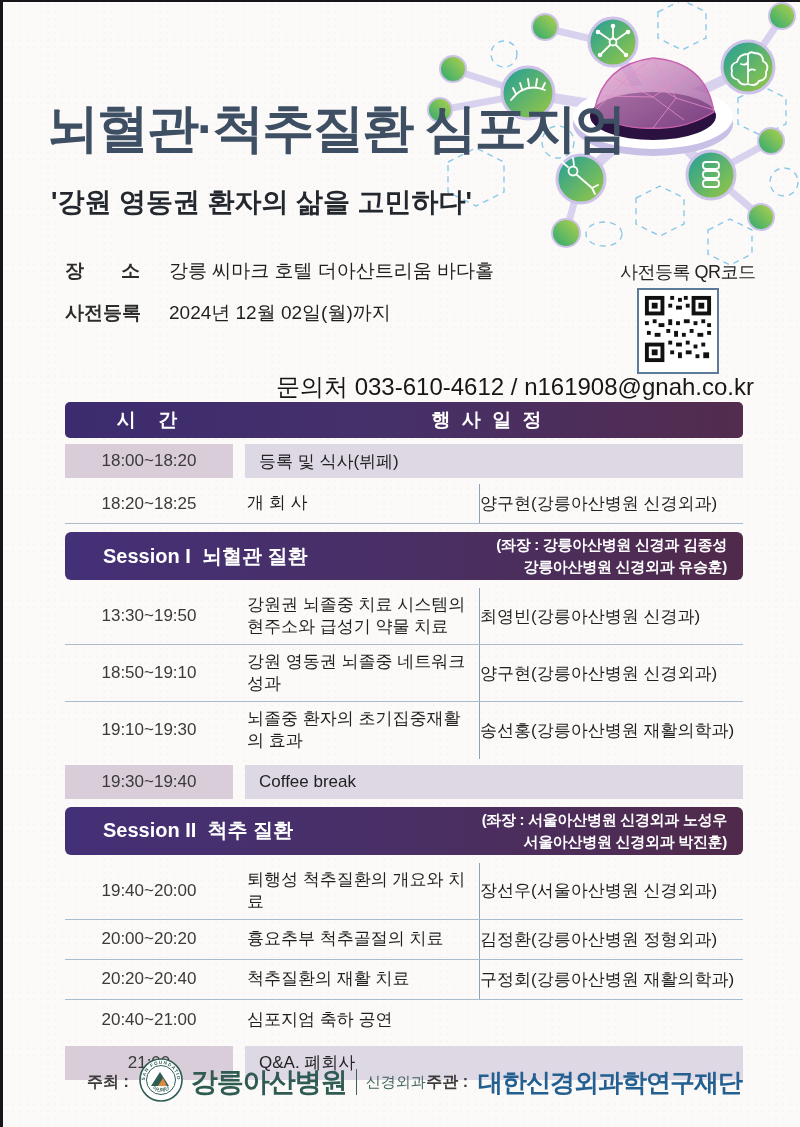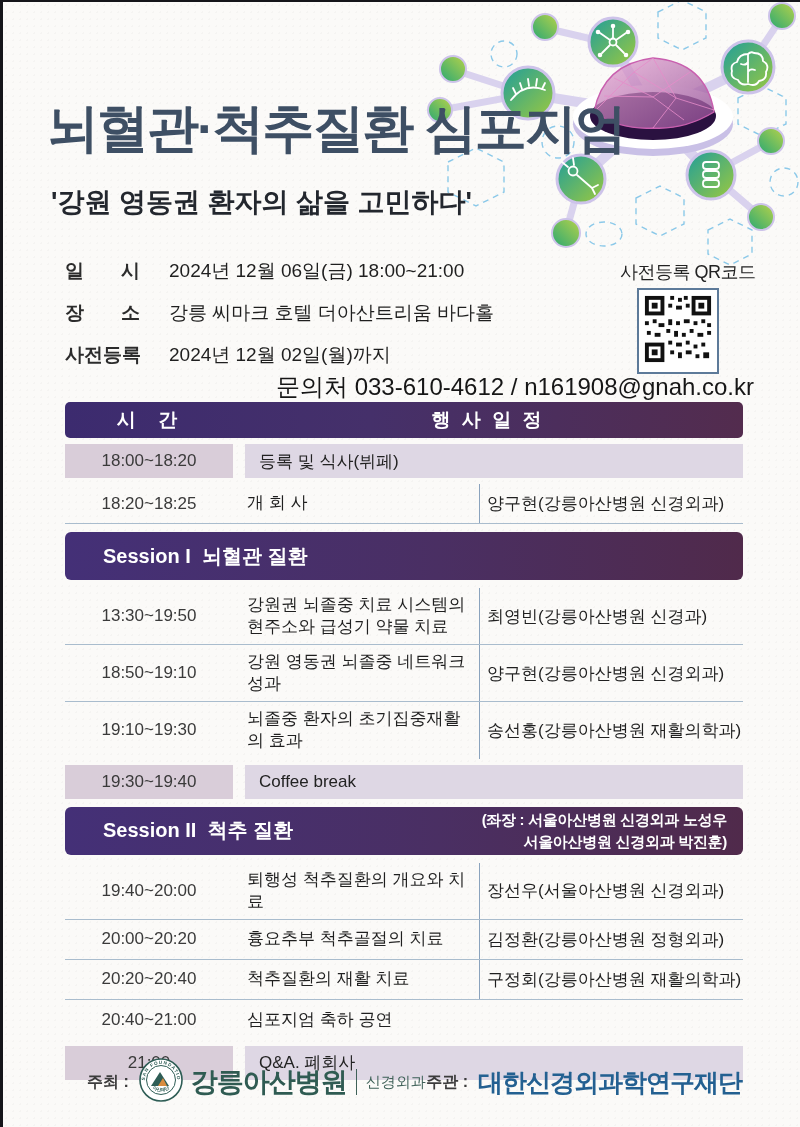--- a/index.html
+++ b/index.html
@@ -54,21 +54,21 @@
   .srow .se { flex:1; background:#ded7e4; display:flex; align-items:center; padding-left:14px;
               font-size:17px; color:#222; }
 
   .hrow { display:flex; align-items:stretch; min-height:40px; }
   .hrow.bordered { border-bottom:1.5px solid #a9bccd; }
   .hrow .t { width:168px; display:flex; align-items:center; justify-content:center;
              font-size:17px; color:#3a3a3a; }
   .hrow .e { width:246px; display:flex; align-items:center; padding:6px 10px 6px 14px;
              font-size:17px; color:#1f1f1f; line-height:1.3; white-space:pre-wrap; }
   .hrow .sp { flex:1; border-left:1.5px solid #8ba3bd; display:flex; align-items:center;
-              padding-left:7px; font-size:17px; color:#1f1f1f;text-align:right; }
+              padding-left:0; font-size:17px; color:#1f1f1f;text-align:right; }
   .hrow.nospeaker .sp { border-left:none; }
 
   .session-bar {
     height:48px; margin:8px 0; border-radius:6px; display:flex; align-items:center;
     background:linear-gradient(90deg,#443077 0%, #4a2f63 55%, #502a4b 100%);
     color:#fff;
   }
   .session-bar .s-title { padding-left:38px; font-size:20px; font-weight:bold; width:310px; white-space:pre; }
   .session-bar .s-chairs { flex:1; text-align:right; padding-right:16px; font-size:15px;
                            font-weight:bold; line-height:1.45; letter-spacing:-0.3px; }
@@ -188,24 +188,20 @@
         <rect x="295" y="169" width="16" height="7" rx="3"></rect>
         <rect x="295" y="178" width="16" height="7" rx="3"></rect>
       </g>
     </g>
   </svg>
 
   <div class="page-title">뇌혈관·척추질환 심포지엄</div>
   <div class="page-subtitle">'강원 영동권 환자의 삶을 고민하다'</div>
 
   <div class="info">
-    <div class="info-row">
-      <span class="info-label">일       시</span>
-      <span class="info-value">2024년 12월 06일(금) 18:00~21:00</span>
-    </div>
     <div class="info-row">
       <span class="info-label">장       소</span>
       <span class="info-value">강릉 씨마크 호텔 더아산트리움 바다홀</span>
     </div>
     <div class="info-row">
       <span class="info-label">사전등록</span>
       <span class="info-value">2024년 12월 02일(월)까지</span>
     </div>
   </div>
 
@@ -280,20 +276,24 @@
       <div class="se">등록 및 식사(뷔페)</div>
     </div>
     <div class="hrow bordered">
       <div class="t">18:20~18:25</div>
       <div class="e">개 회 사</div>
       <div class="sp">양구현(강릉아산병원 신경외과)</div>
     </div>
 
     <div class="session-bar">
       <div class="s-title">Session I  뇌혈관 질환</div>
+      <div class="s-chairs">
+        <div>(좌장 : 강릉아산병원 신경과 김종성</div>
+        <div>강릉아산병원 신경외과 유승훈)</div>
+      </div>
     </div>
 
     <div class="hrow bordered">
       <div class="t">13:30~19:50</div>
       <div class="e">강원권 뇌졸중 치료 시스템의 현주소와 급성기 약물 치료</div>
       <div class="sp">최영빈(강릉아산병원 신경과)</div>
     </div>
     <div class="hrow bordered">
       <div class="t">18:50~19:10</div>
       <div class="e">강원 영동권 뇌졸중 네트워크 성과</div>

